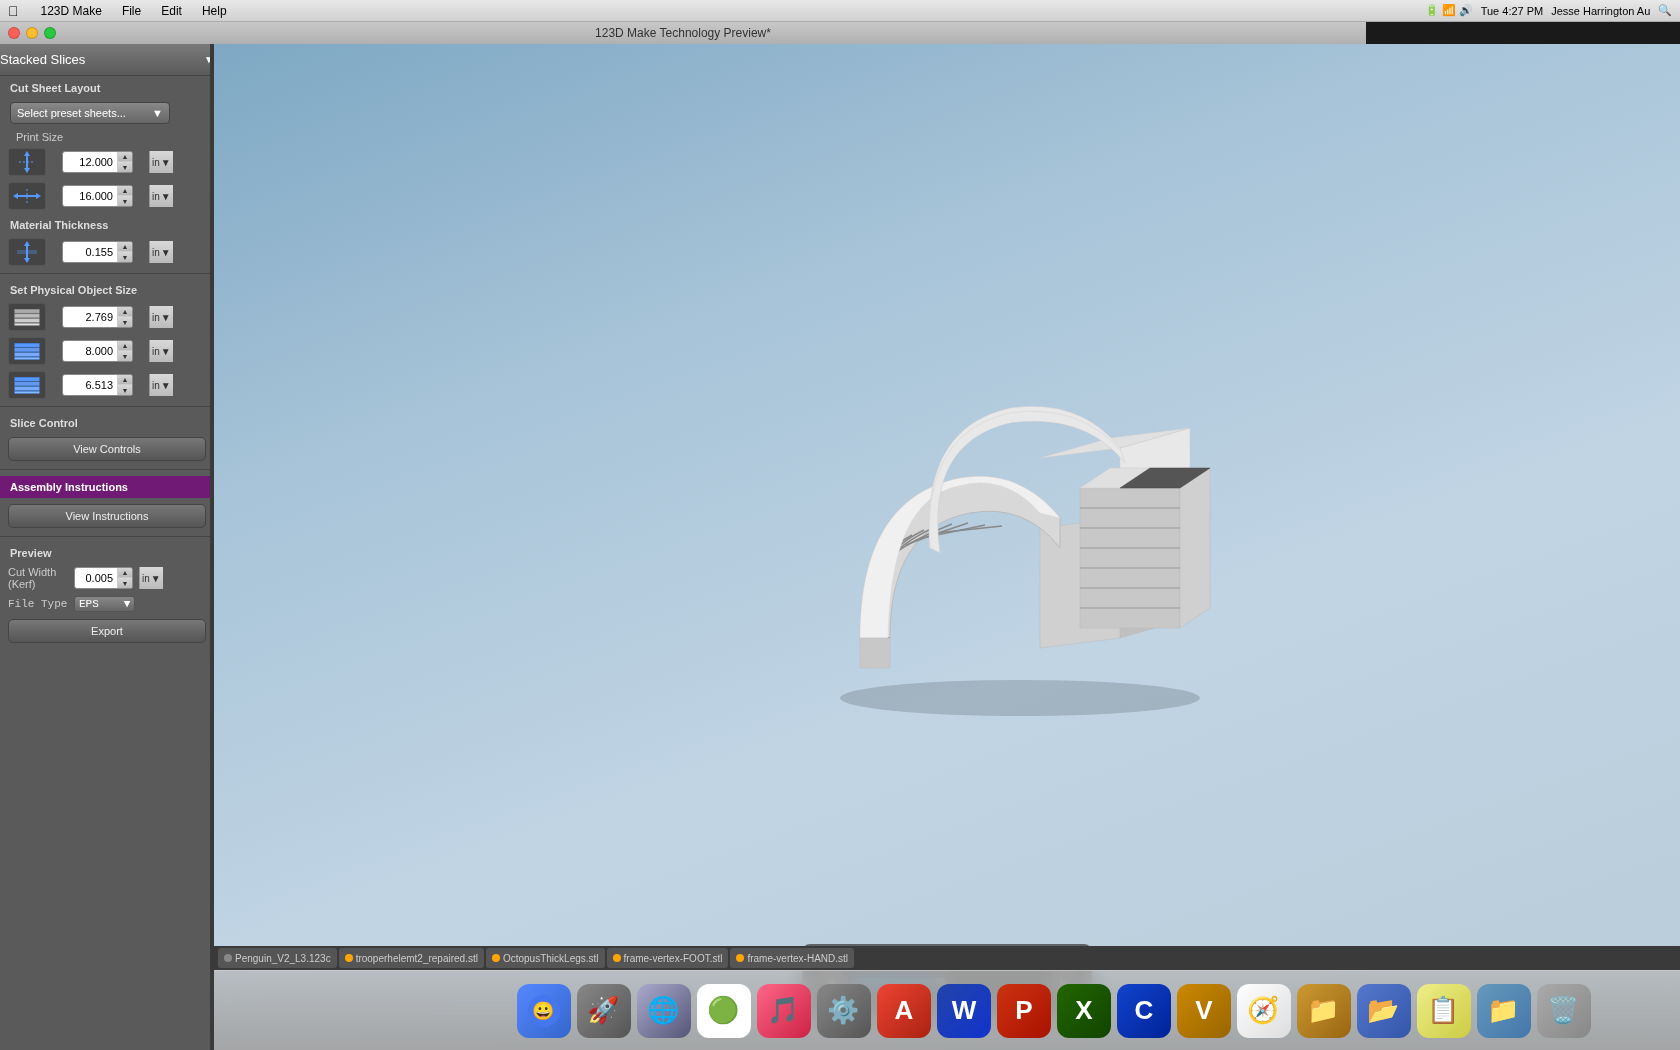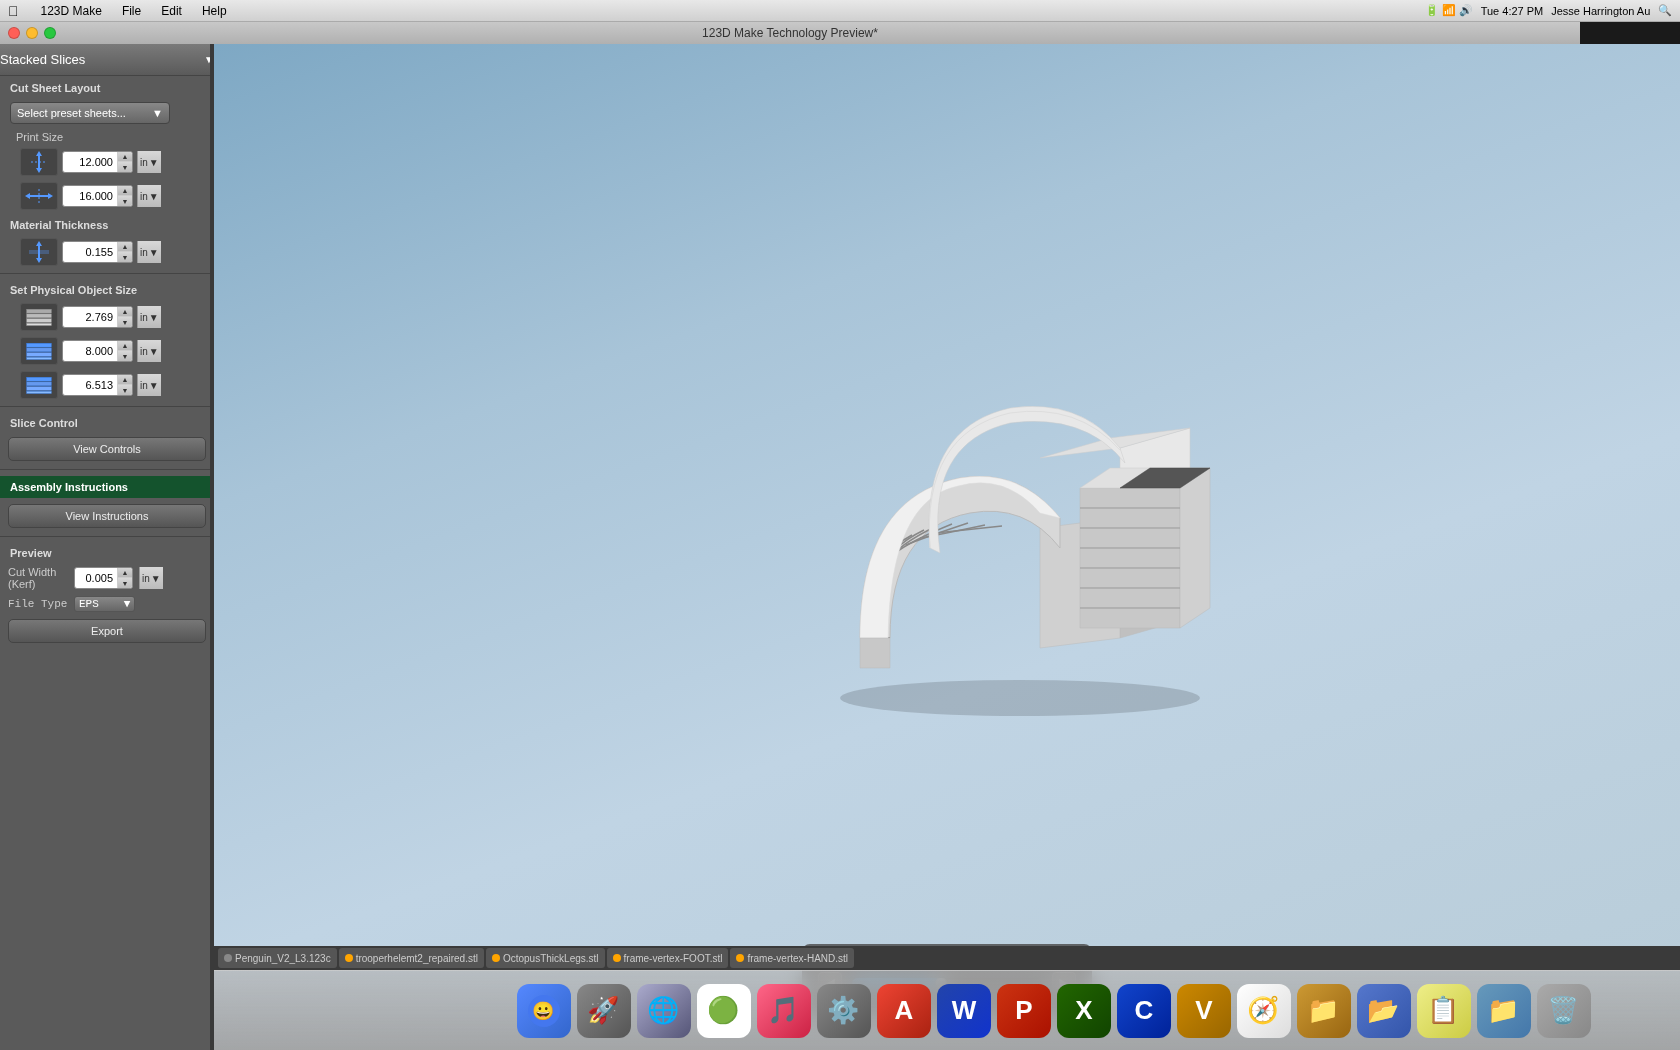--- a/index.html
+++ b/index.html
@@ -20,21 +20,21 @@
       z-index: 100;
     }
     .menubar-left { display: flex; align-items: center; gap: 12px; }
     .menubar-right { margin-left: auto; display: flex; align-items: center; gap: 8px; font-size: 11px; }
     .apple-logo { font-size: 14px; margin-right: 6px; }
     .menu-item { font-size: 12px; font-weight: 500; padding: 0 4px; cursor: pointer; }
     .menu-item:first-child { font-weight: bold; }
 
     
     .titlebar {
-      width: 1580px;
+      width: 1366px;
       height: 22px;
       background: linear-gradient(to bottom, #c8c8c8, #b0b0b0);
       display: flex;
       align-items: center;
       justify-content: center;
       font-size: 12px;
       font-weight: 500;
       color: #333;
       position: relative;
     }
@@ -92,21 +92,21 @@
       color: #ddd;
       background: transparent;
     }
 
     
     .section-header-highlight {
       padding: 5px 10px;
       font-size: 11px;
       font-weight: 600;
       color: #fff;
-      background: #14532d;
+      background: #701a75;
       margin: 2px 0;
     }
 
     
     .select-row {
       padding: 4px 10px;
       display: flex;
       align-items: center;
     }
     .custom-select {
@@ -128,22 +128,22 @@
     .sub-label {
       padding: 3px 16px 2px;
       font-size: 11px;
       color: #ccc;
     }
 
     
     .dim-row {
       display: flex;
       align-items: center;
-      padding: 3px 20px;
-      gap: 4px;
+      padding: 3px 8px;
+      gap: 16px;
     }
     .dim-icon {
       width: 38px;
       height: 28px;
       background: #444;
       border: 1px solid #555;
       border-radius: 3px;
       display: flex;
       align-items: center;
       justify-content: center;

